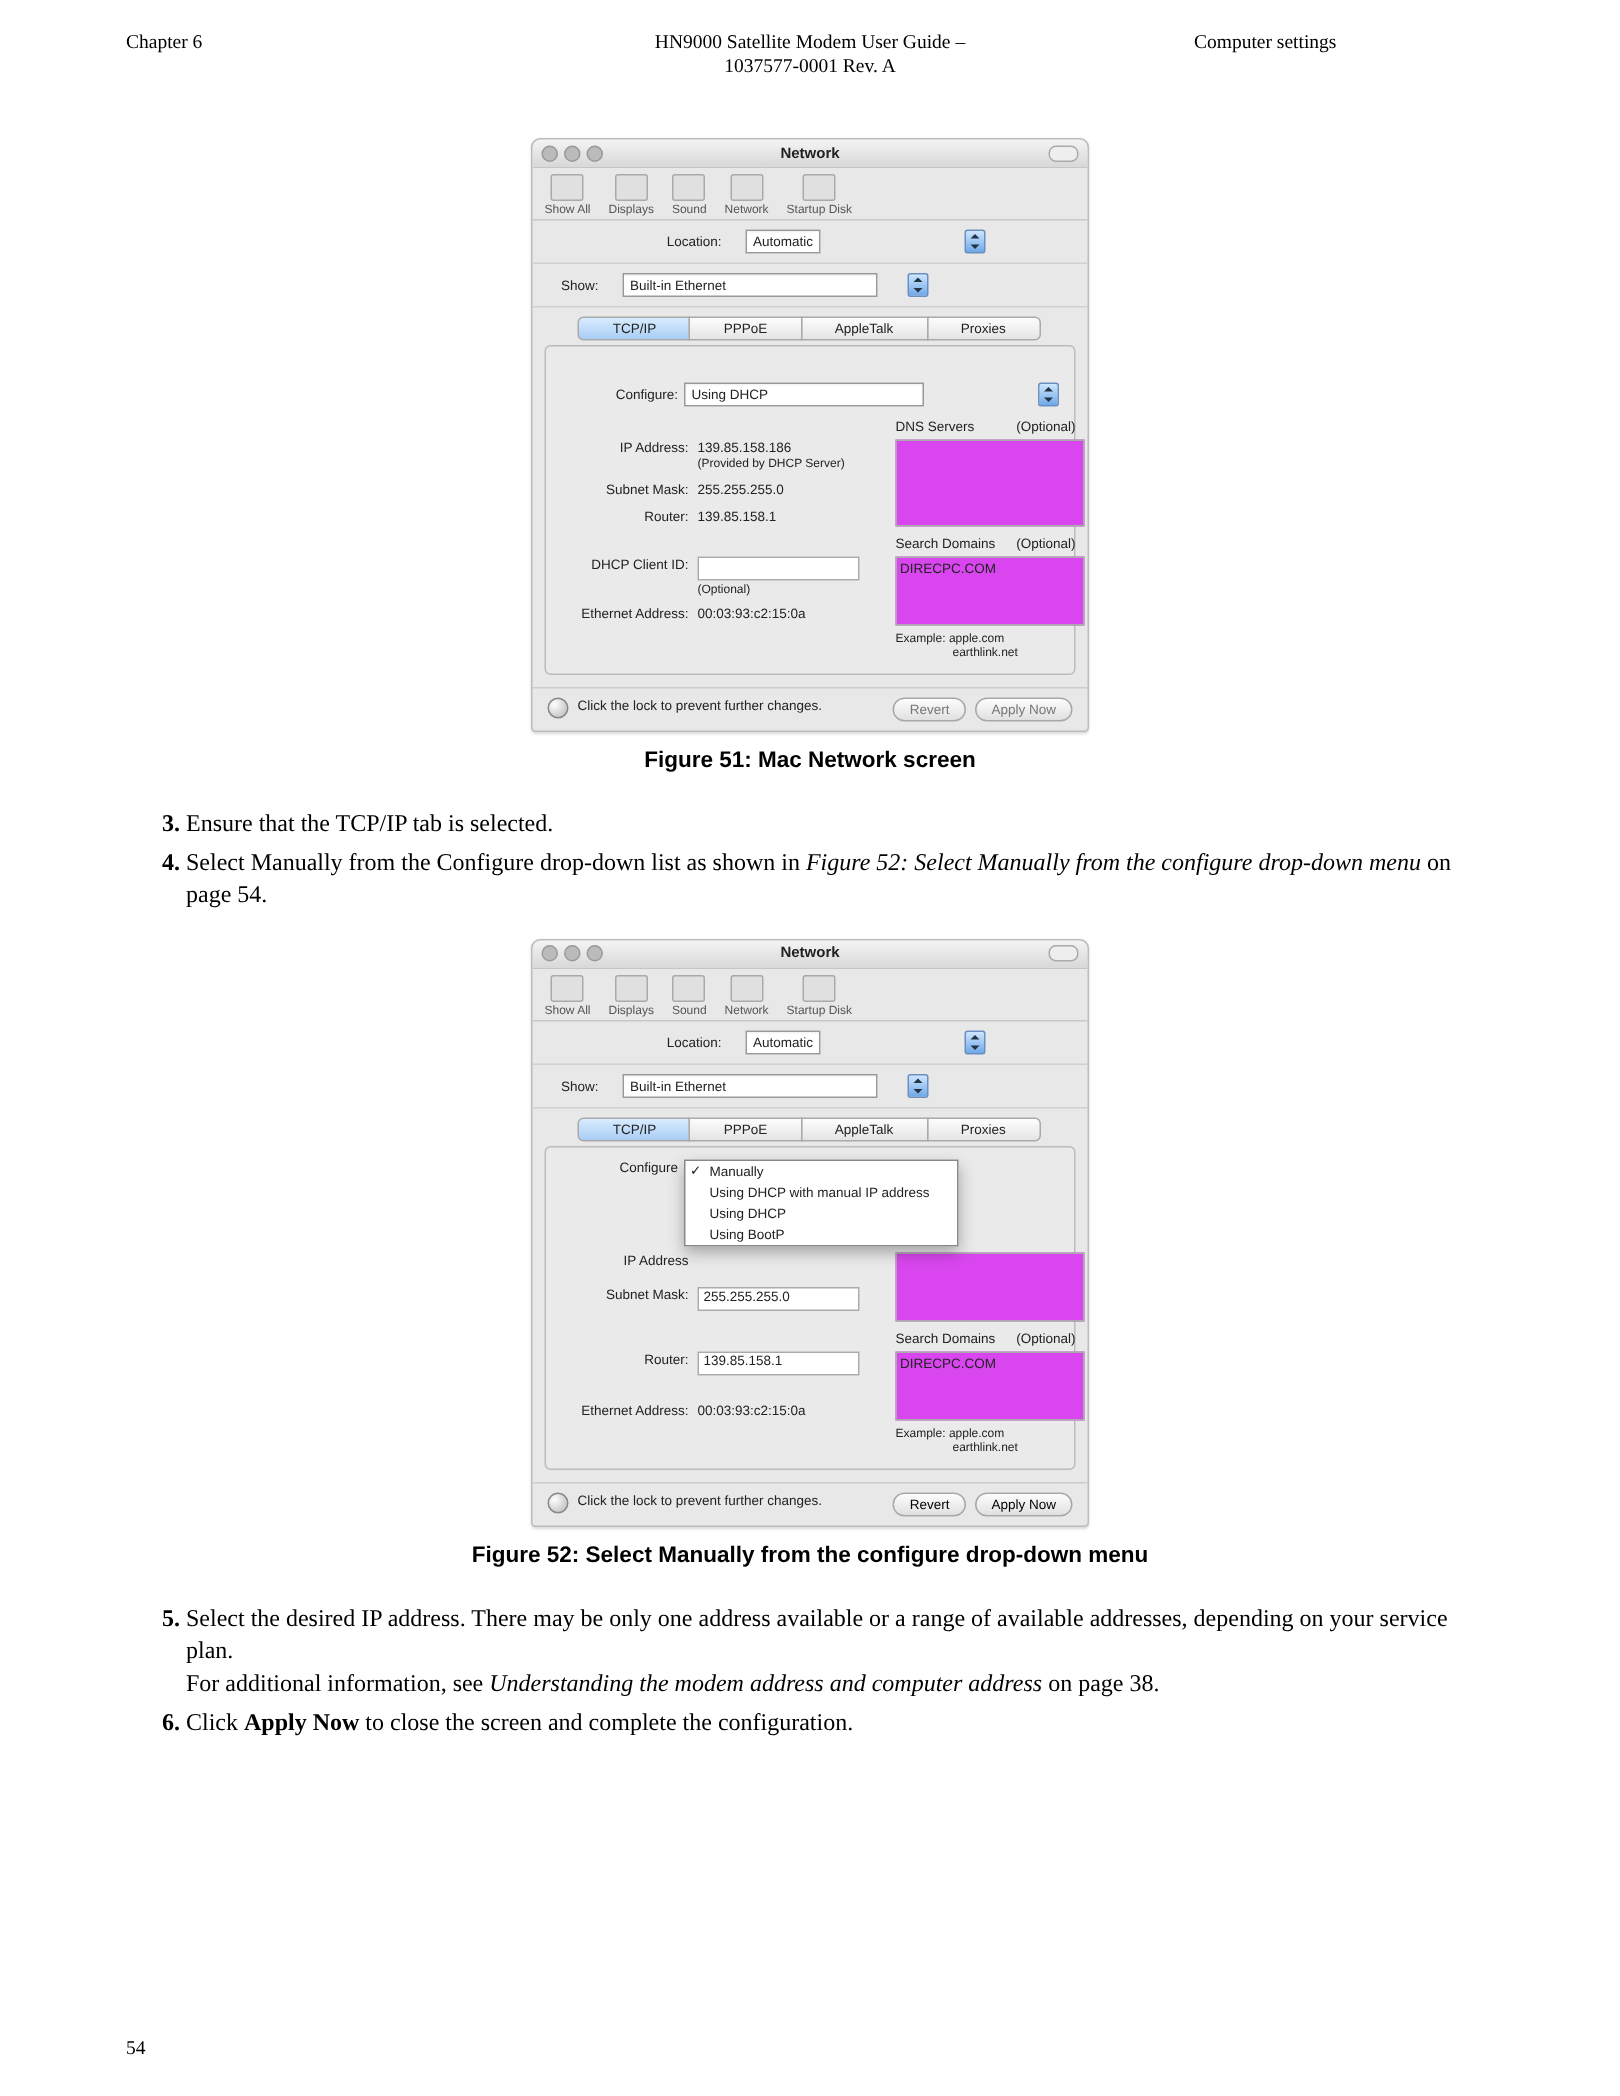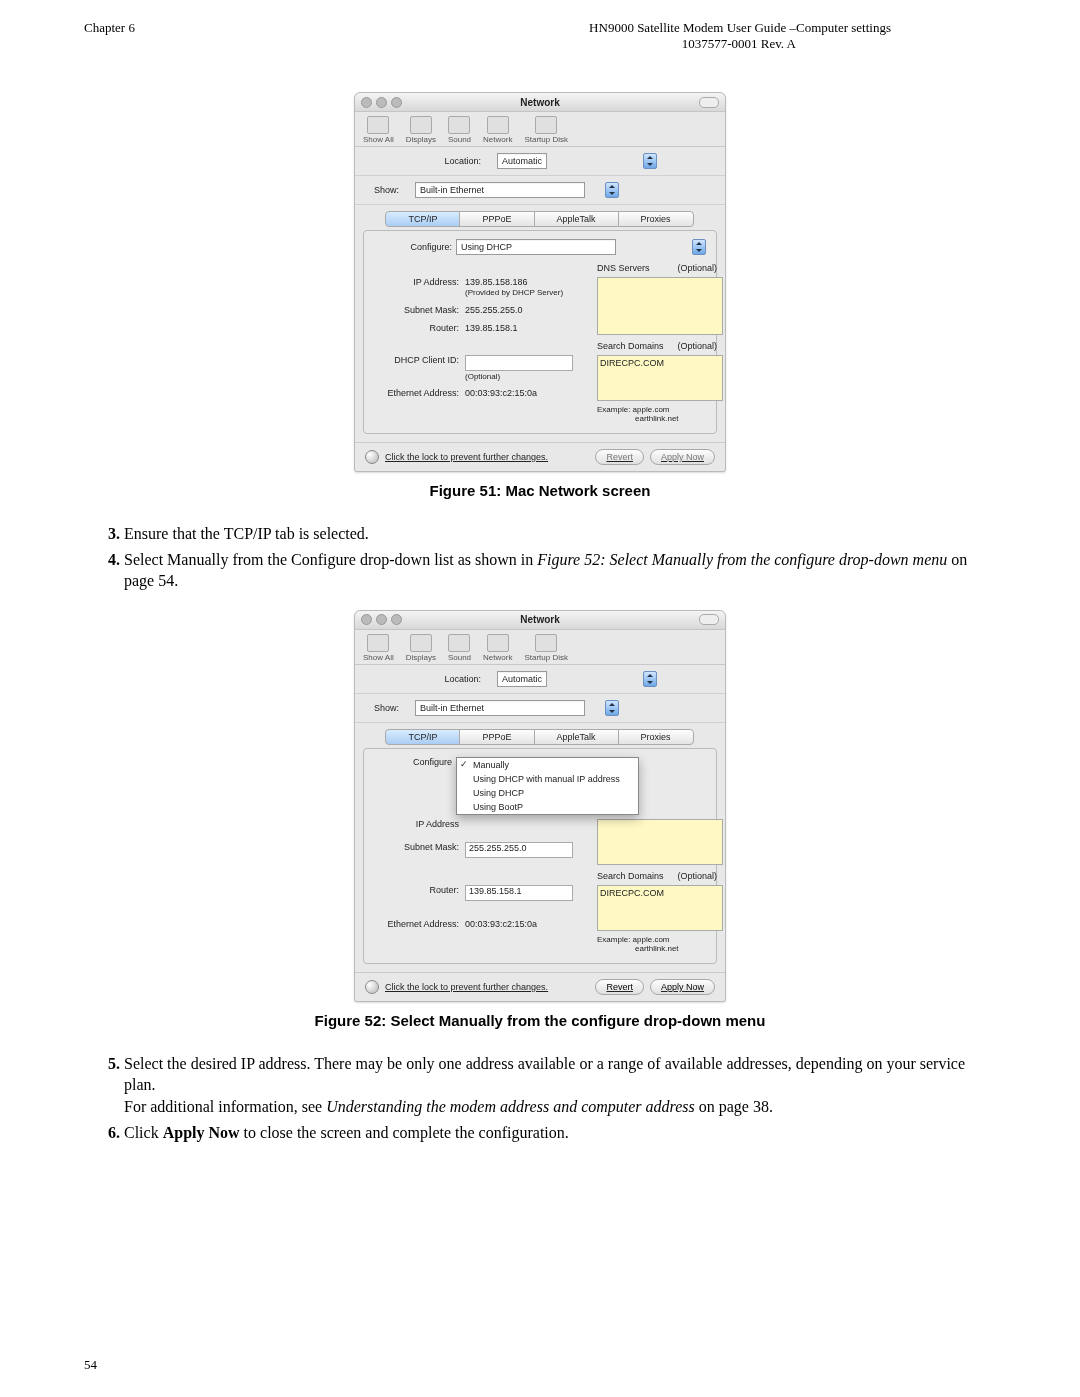--- a/index.html
+++ b/index.html
@@ -14,21 +14,21 @@
     padding: 20px 84px 40px 84px;
     box-sizing: border-box;
     position: relative;
   }
   .hdr {
     display: flex;
     justify-content: space-between;
     font-size: 13px;
   }
   .hdr-center {
-    text-align: right;
+    text-align: center;
     flex: 1;
   }
   .hdr-left, .hdr-right { width: 200px; }
   .hdr-right { }
 
   .fig-caption {
     text-align: center;
     font-family: Arial, Helvetica, sans-serif;
     font-weight: bold;
     font-size: 15px;
@@ -178,44 +178,42 @@
     column-gap: 6px;
     row-gap: 4px;
     font-size: 9px;
     align-items: start;
   }
   .grid .k { text-align: right; }
   .grid .v { }
   .smalltext {
     display: inline-block;
     border: 1px solid #aaa;
-    background: #fef9c3;
+    background: #d946ef;
     width: 120px;
     height: 52px;
     padding: 2px;
     font-size: 9px;
   }
   .smalltext.short { height: 40px; }
   .textinput {
     border: 1px solid #aaa;
     background: #fff;
     height: 14px;
     padding: 0 3px;
     font-size: 9px;
     width: 100px;
   }
   .sidehead { font-size:9px; display:flex; justify-content:space-between; }
 
   .footer-row {
     display: flex;
-    align-items: center;
     padding: 6px 10px;
     gap: 6px;
     border-top: 1px solid #ccc;
-    text-decoration: underline;
   }
   .lock-icon {
     width: 12px; height: 12px;
     border: 1px solid #888;
     border-radius: 50%;
     position: relative;
     background: radial-gradient(circle at 30% 30%, #fff, #ccc 70%);
   }
   .aqua-btn {
     padding: 2px 10px;
@@ -307,21 +305,21 @@
         </span>
       <span class="aqua-arrow"></span>
     </div>
     <div class="tabs">
       <div class="tab active">TCP/IP</div>
       <div class="tab">PPPoE</div>
       <div class="tab">AppleTalk</div>
       <div class="tab">Proxies</div>
     </div>
     <div class="tab-panel">
-      <div style="display:flex;align-items:center;gap:4px;margin-bottom:8px;">
+      <div style="display:flex;align-items:center;gap:4px;margin-bottom:8px;margin-top:16px;">
         <span class="lbl" style="min-width:78px;">Configure:</span>
         <span class="aqua-select" style="width:150px;">
             <span>Using DHCP</span>
           </span>
         <span class="aqua-arrow" style="margin-left:auto;"></span>
       </div>
       <div class="grid">
         <div></div>
           <div></div>
           <div></div>

